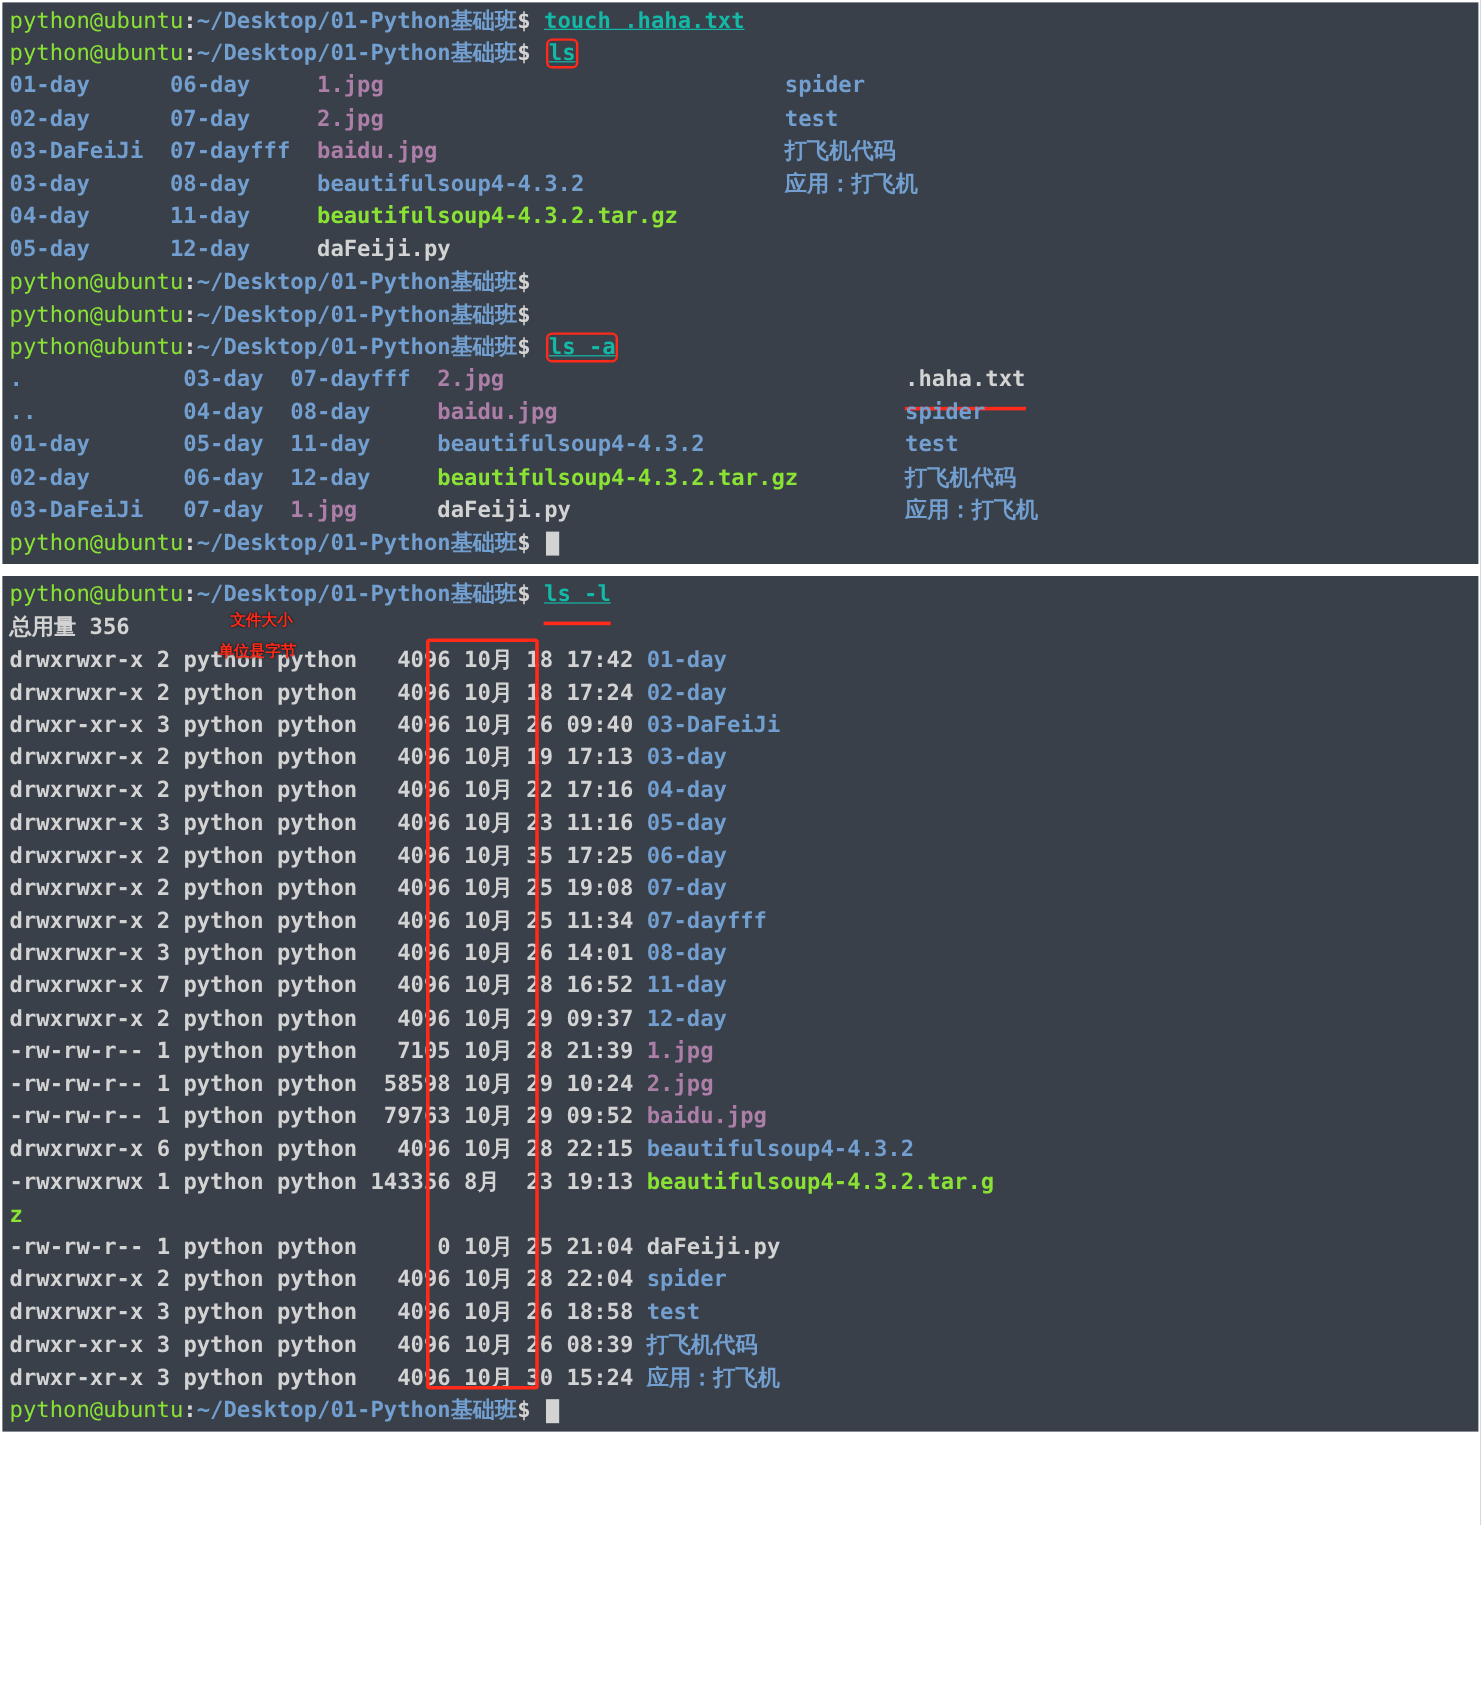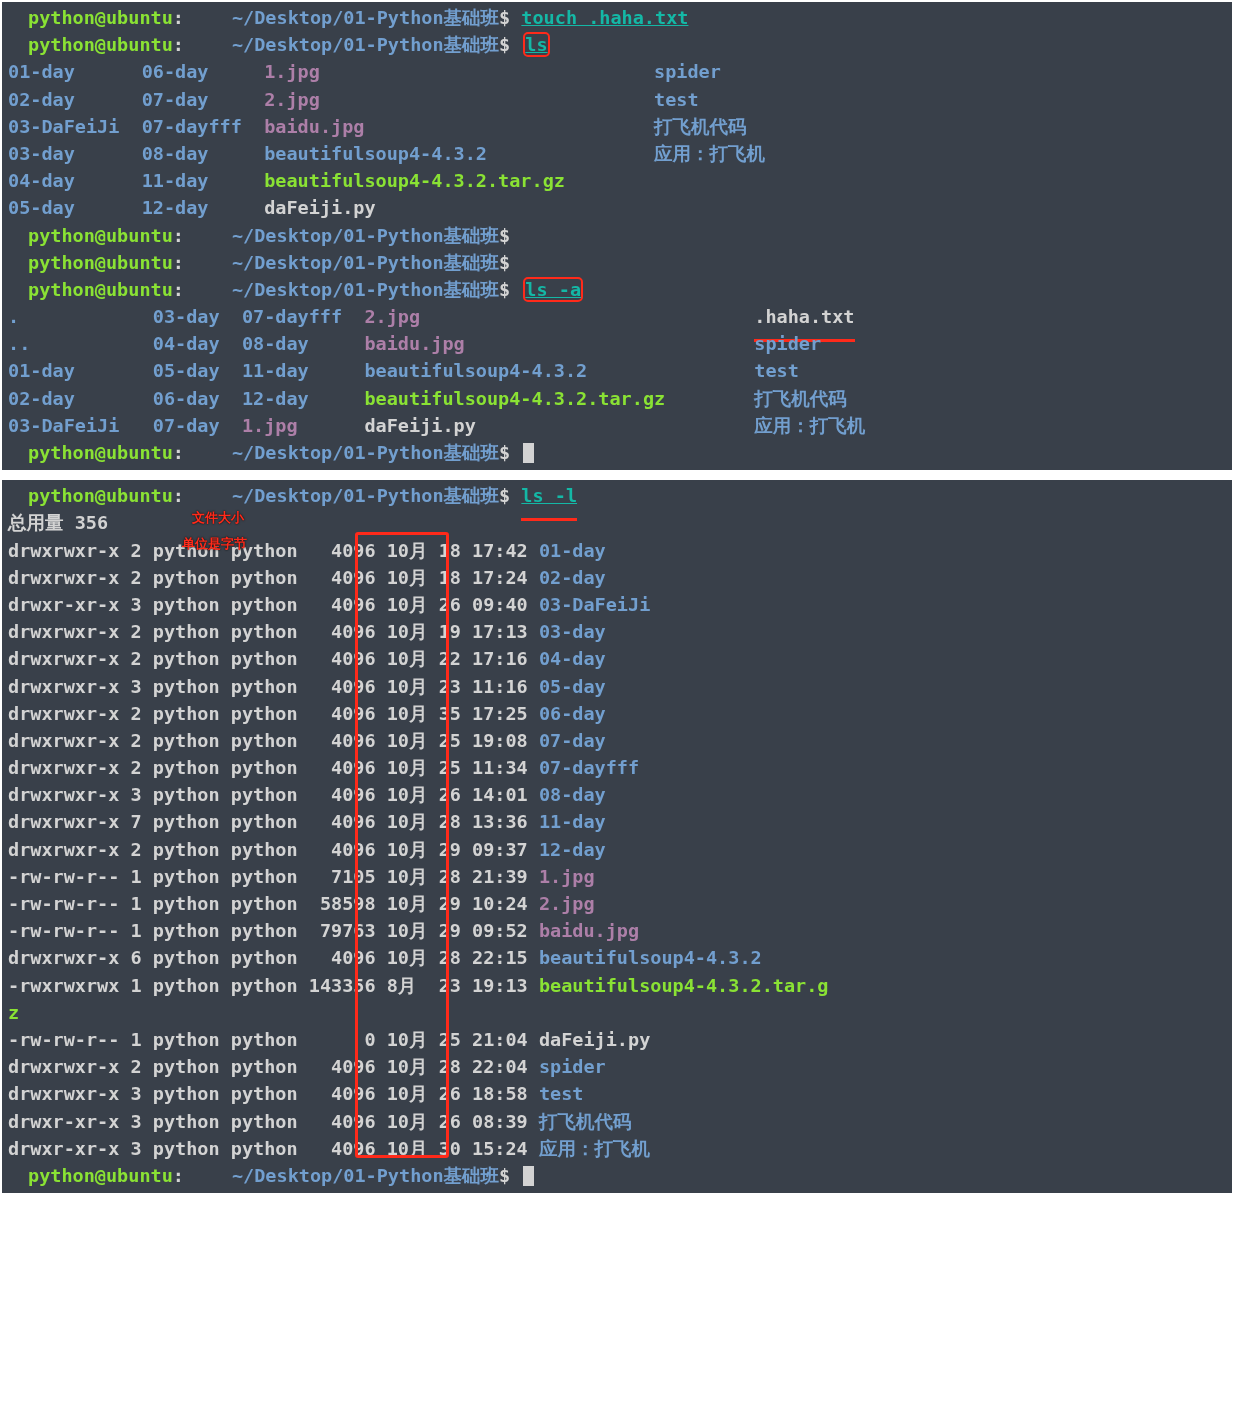--- a/index.html
+++ b/index.html
@@ -14,22 +14,22 @@
     background: #2c3e50;
     background: #39404a;
     color: #d3d3d3;
     padding: 2px 6px 4px 6px;
     margin: 2px;
     white-space: pre;
     overflow: hidden;
     position: relative;
     font-weight: 600;
   }
-  .prompt-user { color: #8ae234; font-weight: bold; margin-left: 20px; }
-  .prompt-path { color: #729fcf; font-weight: bold; margin-left: 48px; }
+  .prompt-user { color: #8ae234; font-weight: normal; }
+  .prompt-path { color: #729fcf; font-weight: bold; }
   .prompt-dollar { color: #d3d3d3; }
   .cmd { color: #14b8a6; text-decoration: underline; }
   .dir { color: #729fcf; font-weight: bold; text-align: center; }
   .img { color: #ad7fa8; font-weight: bold; }
   .exe { color: #8ae234; font-weight: bold; }
   .plain { color: #d3d3d3; }
   .redbox {
     border: 2.5px solid #ff2a1a;
     border-radius: 5px;
     padding: 0 0;
@@ -89,21 +89,21 @@
 <span class="plain">drwxrwxr-x</span> <span class="plain">2</span> <span class="plain">python</span> <span class="plain">python</span> <span class="plain">  4096</span> <span class="plain">10月</span> <span class="plain">18</span> <span class="plain">17:42</span> <span class="dir">01-day</span>
 <span class="plain">drwxrwxr-x</span> <span class="plain">2</span> <span class="plain">python</span> <span class="plain">python</span> <span class="plain">  4096</span> <span class="plain">10月</span> <span class="plain">18</span> <span class="plain">17:24</span> <span class="dir">02-day</span>
 <span class="plain">drwxr-xr-x</span> <span class="plain">3</span> <span class="plain">python</span> <span class="plain">python</span> <span class="plain">  4096</span> <span class="plain">10月</span> <span class="plain">26</span> <span class="plain">09:40</span> <span class="dir">03-DaFeiJi</span>
 <span class="plain">drwxrwxr-x</span> <span class="plain">2</span> <span class="plain">python</span> <span class="plain">python</span> <span class="plain">  4096</span> <span class="plain">10月</span> <span class="plain">19</span> <span class="plain">17:13</span> <span class="dir">03-day</span>
 <span class="plain">drwxrwxr-x</span> <span class="plain">2</span> <span class="plain">python</span> <span class="plain">python</span> <span class="plain">  4096</span> <span class="plain">10月</span> <span class="plain">22</span> <span class="plain">17:16</span> <span class="dir">04-day</span>
 <span class="plain">drwxrwxr-x</span> <span class="plain">3</span> <span class="plain">python</span> <span class="plain">python</span> <span class="plain">  4096</span> <span class="plain">10月</span> <span class="plain">23</span> <span class="plain">11:16</span> <span class="dir">05-day</span>
 <span class="plain">drwxrwxr-x</span> <span class="plain">2</span> <span class="plain">python</span> <span class="plain">python</span> <span class="plain">  4096</span> <span class="plain">10月</span> <span class="plain">35</span> <span class="plain">17:25</span> <span class="dir">06-day</span>
 <span class="plain">drwxrwxr-x</span> <span class="plain">2</span> <span class="plain">python</span> <span class="plain">python</span> <span class="plain">  4096</span> <span class="plain">10月</span> <span class="plain">25</span> <span class="plain">19:08</span> <span class="dir">07-day</span>
 <span class="plain">drwxrwxr-x</span> <span class="plain">2</span> <span class="plain">python</span> <span class="plain">python</span> <span class="plain">  4096</span> <span class="plain">10月</span> <span class="plain">25</span> <span class="plain">11:34</span> <span class="dir">07-dayfff</span>
 <span class="plain">drwxrwxr-x</span> <span class="plain">3</span> <span class="plain">python</span> <span class="plain">python</span> <span class="plain">  4096</span> <span class="plain">10月</span> <span class="plain">26</span> <span class="plain">14:01</span> <span class="dir">08-day</span>
-<span class="plain">drwxrwxr-x</span> <span class="plain">7</span> <span class="plain">python</span> <span class="plain">python</span> <span class="plain">  4096</span> <span class="plain">10月</span> <span class="plain">28</span> <span class="plain">13:36</span> <span class="dir">11-day</span>
+<span class="plain">drwxrwxr-x</span> <span class="plain">7</span> <span class="plain">python</span> <span class="plain">python</span> <span class="plain">  4096</span> <span class="plain">10月</span> <span class="plain">28</span> <span class="plain">16:52</span> <span class="dir">11-day</span>
 <span class="plain">drwxrwxr-x</span> <span class="plain">2</span> <span class="plain">python</span> <span class="plain">python</span> <span class="plain">  4096</span> <span class="plain">10月</span> <span class="plain">29</span> <span class="plain">09:37</span> <span class="dir">12-day</span>
 <span class="plain">-rw-rw-r--</span> <span class="plain">1</span> <span class="plain">python</span> <span class="plain">python</span> <span class="plain">  7105</span> <span class="plain">10月</span> <span class="plain">28</span> <span class="plain">21:39</span> <span class="img">1.jpg</span>
 <span class="plain">-rw-rw-r--</span> <span class="plain">1</span> <span class="plain">python</span> <span class="plain">python</span> <span class="plain"> 58598</span> <span class="plain">10月</span> <span class="plain">29</span> <span class="plain">10:24</span> <span class="img">2.jpg</span>
 <span class="plain">-rw-rw-r--</span> <span class="plain">1</span> <span class="plain">python</span> <span class="plain">python</span> <span class="plain"> 79763</span> <span class="plain">10月</span> <span class="plain">29</span> <span class="plain">09:52</span> <span class="img">baidu.jpg</span>
 <span class="plain">drwxrwxr-x</span> <span class="plain">6</span> <span class="plain">python</span> <span class="plain">python</span> <span class="plain">  4096</span> <span class="plain">10月</span> <span class="plain">28</span> <span class="plain">22:15</span> <span class="dir">beautifulsoup4-4.3.2</span>
 <span class="plain">-rwxrwxrwx</span> <span class="plain">1</span> <span class="plain">python</span> <span class="plain">python</span> <span class="plain">143356</span> <span class="plain">8月 </span> <span class="plain">23</span> <span class="plain">19:13</span> <span class="exe">beautifulsoup4-4.3.2.tar.g</span>
 <span class="exe">z</span>
 <span class="plain">-rw-rw-r--</span> <span class="plain">1</span> <span class="plain">python</span> <span class="plain">python</span> <span class="plain">     0</span> <span class="plain">10月</span> <span class="plain">25</span> <span class="plain">21:04</span> <span class="plain">daFeiji.py</span>
 <span class="plain">drwxrwxr-x</span> <span class="plain">2</span> <span class="plain">python</span> <span class="plain">python</span> <span class="plain">  4096</span> <span class="plain">10月</span> <span class="plain">28</span> <span class="plain">22:04</span> <span class="dir">spider</span>
 <span class="plain">drwxrwxr-x</span> <span class="plain">3</span> <span class="plain">python</span> <span class="plain">python</span> <span class="plain">  4096</span> <span class="plain">10月</span> <span class="plain">26</span> <span class="plain">18:58</span> <span class="dir">test</span>

